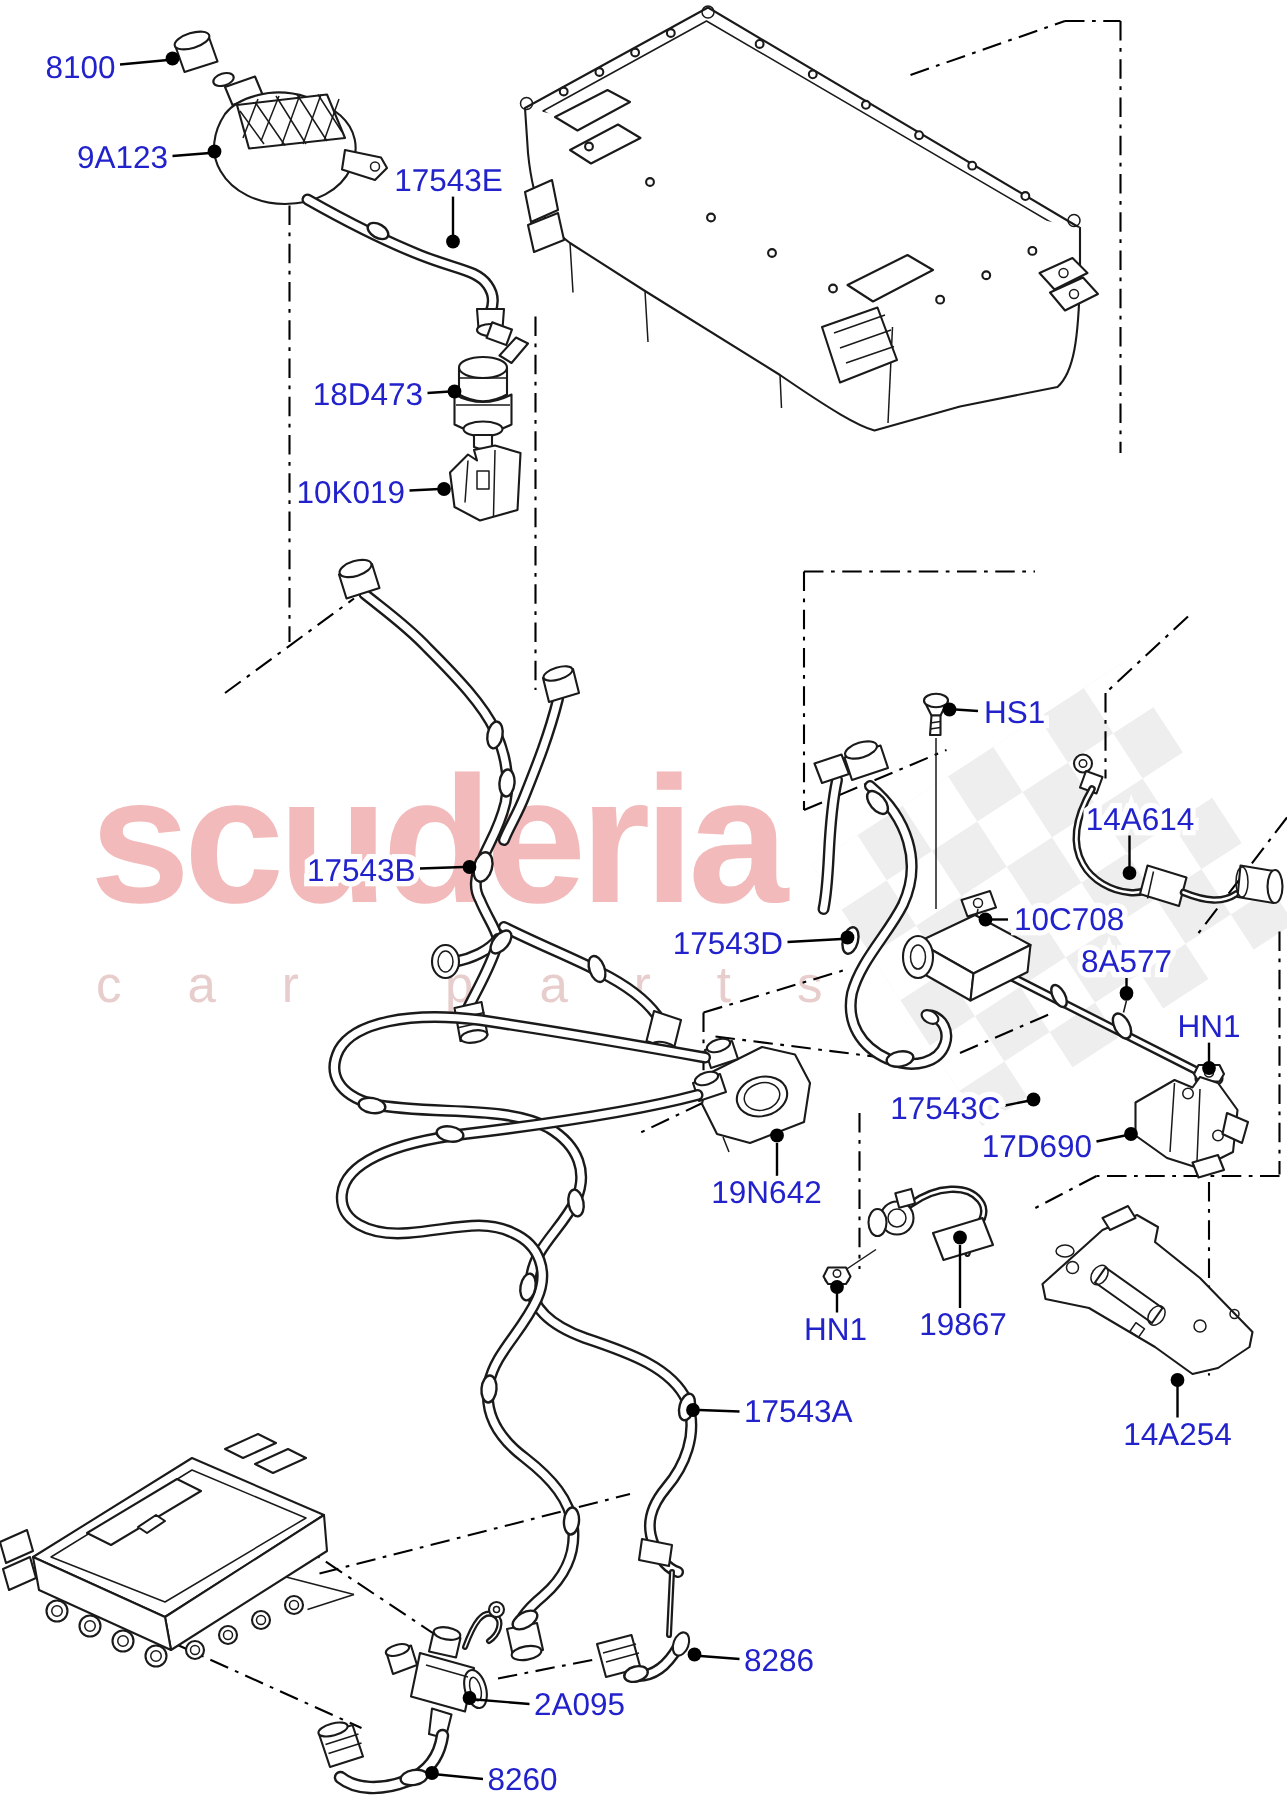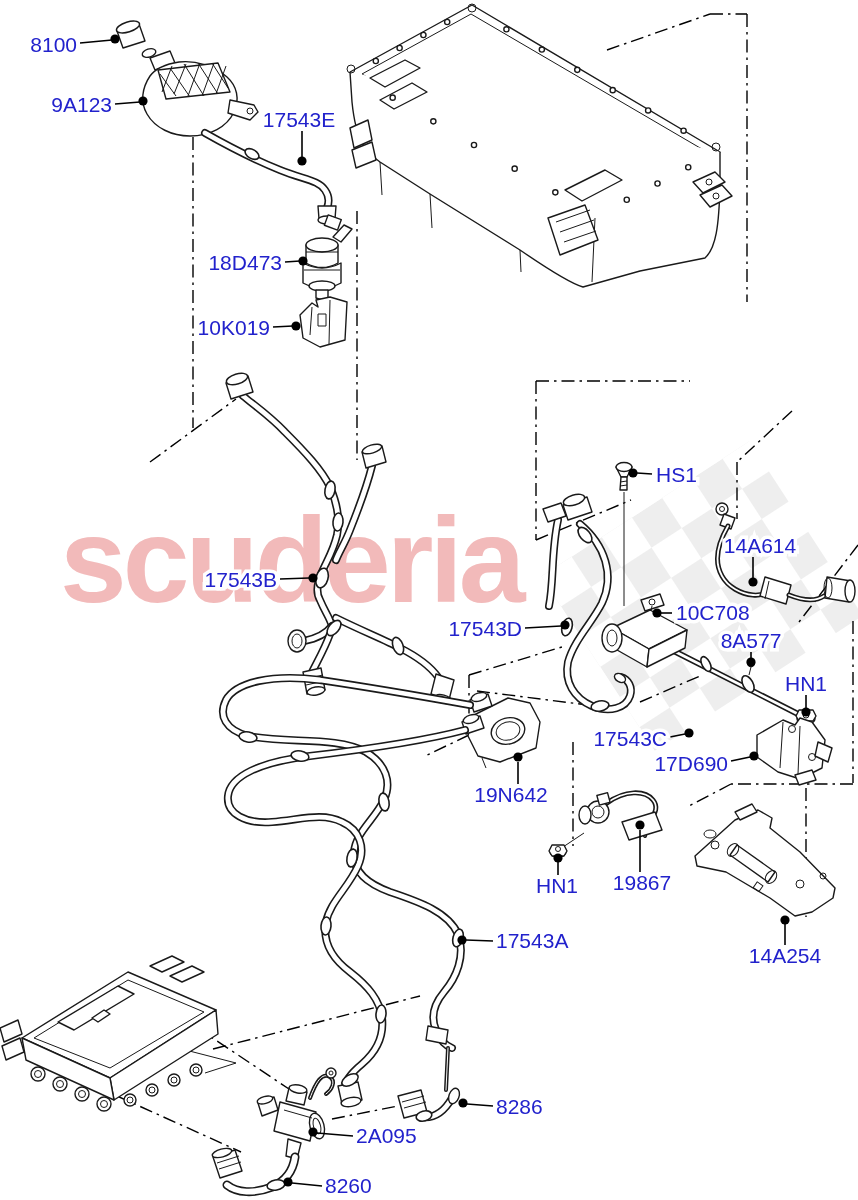--- a/index.html
+++ b/index.html
@@ -23,20 +23,21 @@
   .leader{stroke:#000000;stroke-width:1.6;fill:none;}
   .callout-text{font:21px "Liberation Sans",sans-serif;paint-order:stroke;
       stroke:#ffffff;stroke-width:7;cursor:pointer;}
 </style>
 </head>
 <body>
 
 <div id="stage">
   <div id="wm-checker"></div>
   <div id="wm-main">scuderia</div>
+  <div id="wm-sub">car parts</div>
 
   <svg id="art" width="858" height="1200" viewBox="0 0 858 1200">
 
     <g>
       <line class="cline" x1="607" y1="50" x2="710" y2="14"></line>
       <line class="cline" x1="710" y1="14" x2="747" y2="14"></line>
       <line class="cline" x1="747" y1="14" x2="747" y2="302"></line>
       <line class="cline" x1="193" y1="137" x2="193" y2="428"></line>
       <line class="cline" x1="357" y1="211" x2="357" y2="460"></line>
       <line class="cline" x1="150" y1="462" x2="236" y2="399"></line>

